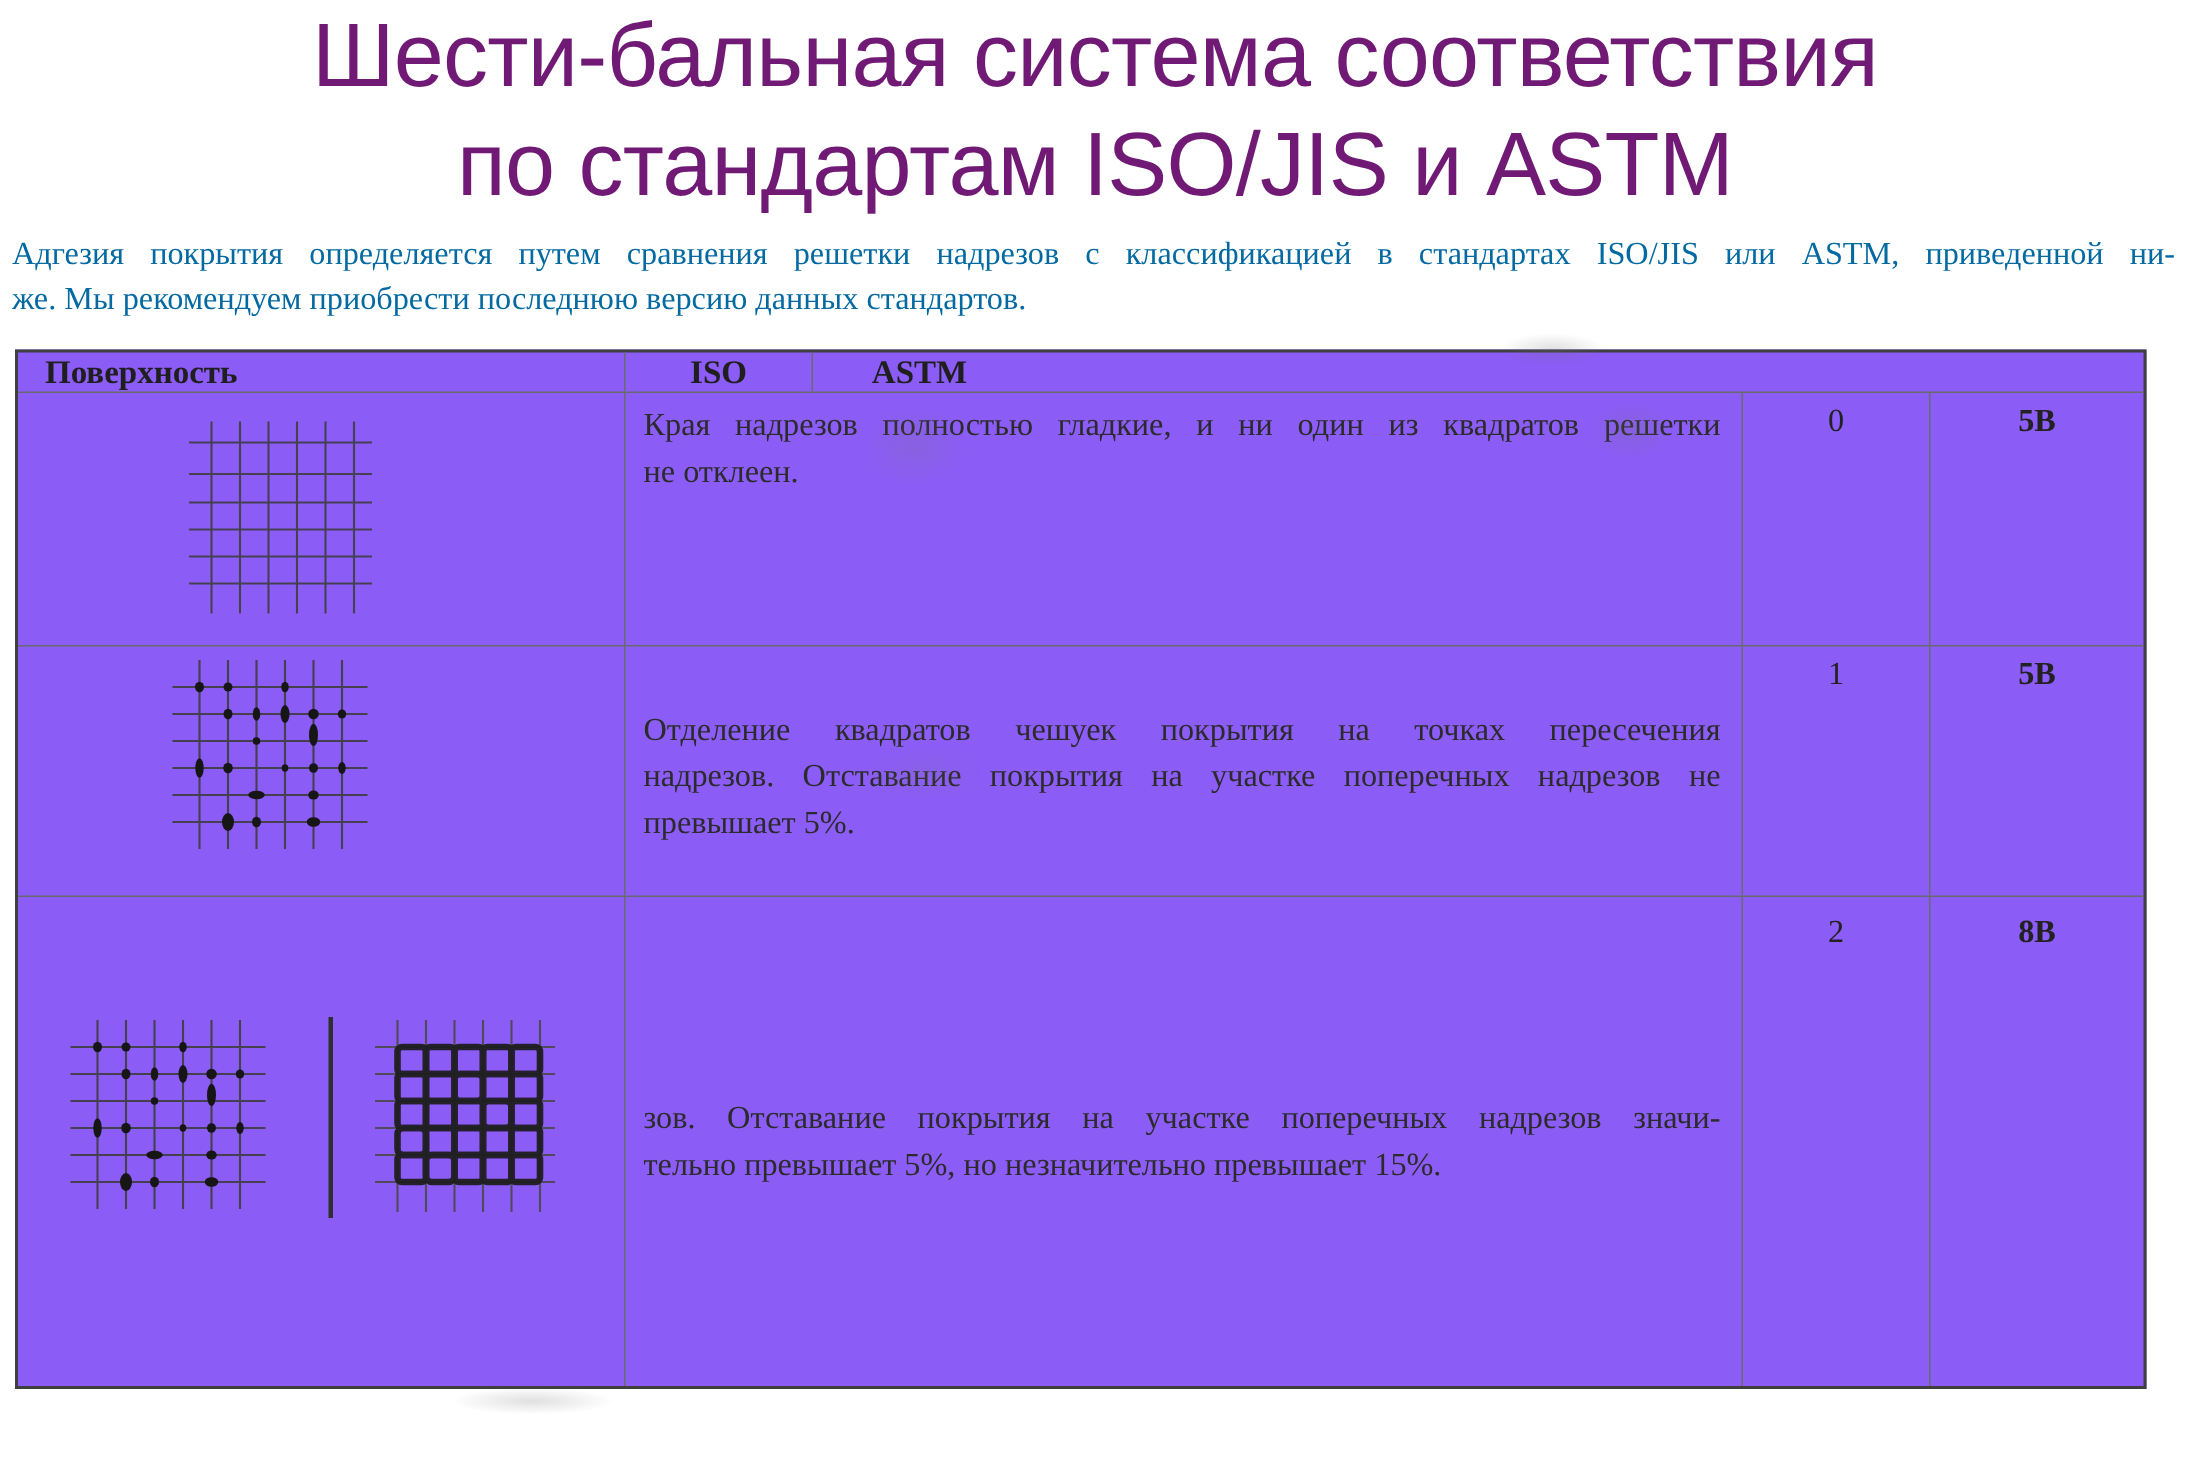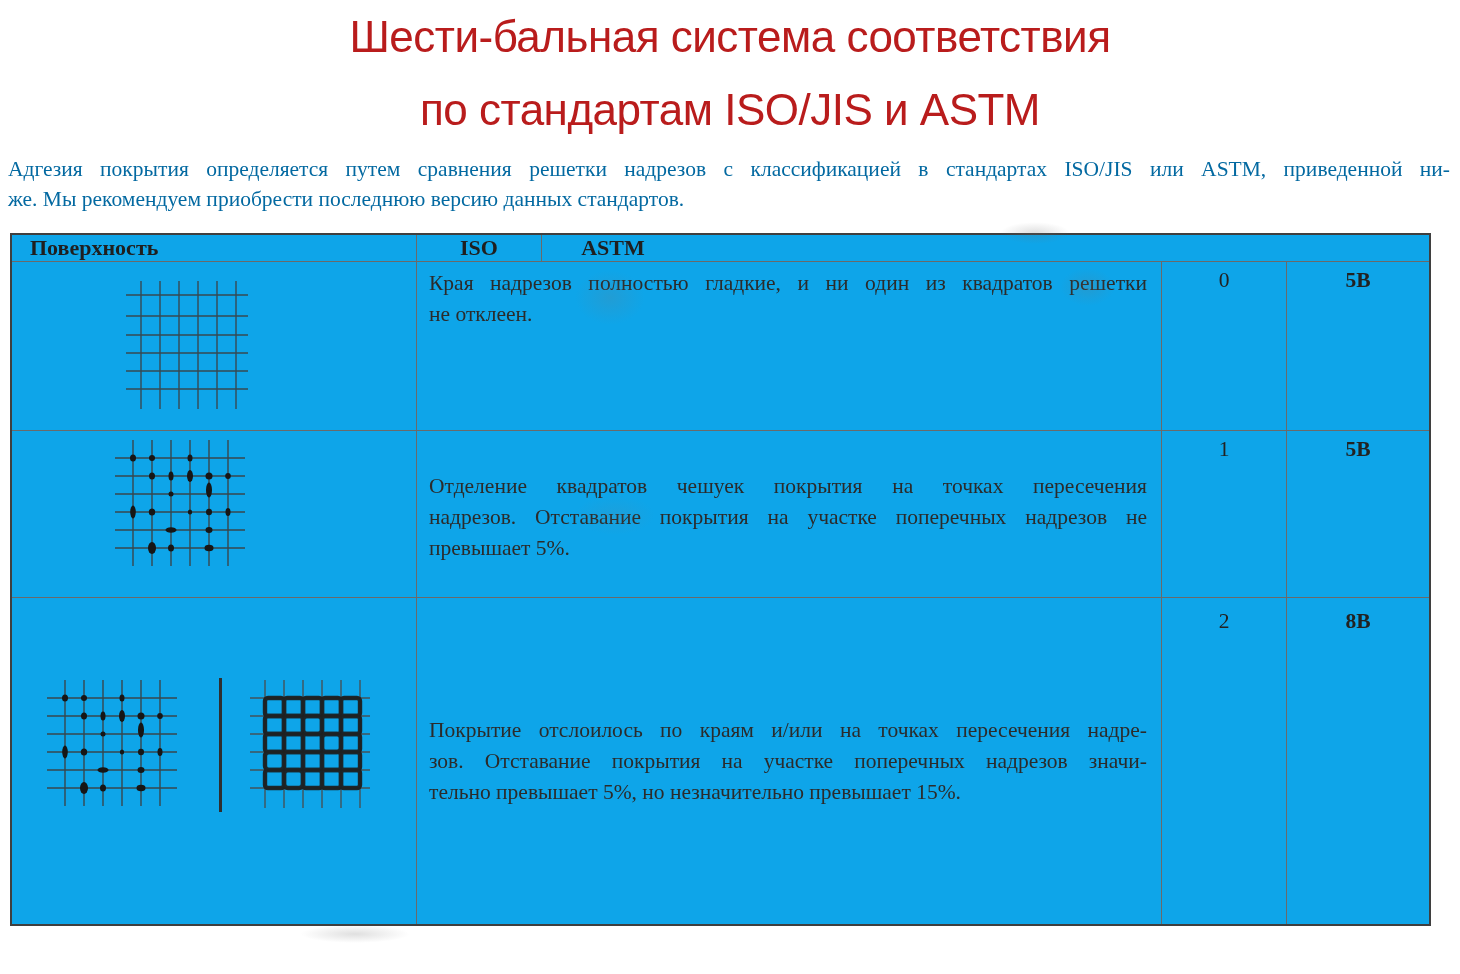--- a/index.html
+++ b/index.html
@@ -9,43 +9,43 @@
     background:#ffffff;
     position:relative;
     font-family:"Liberation Serif", serif;
     color:#262626;
     overflow:hidden;
   }
   .title-block { padding-top:0; }
   .title-line {
     font-family:"Liberation Sans", sans-serif;
     font-weight:200;
-    font-size:44px;
+    font-size:60px;
     line-height:73px;
     text-align:center;
-    color:#b91c1c;
+    color:#701a75;
     letter-spacing:-0.5px;
     white-space:nowrap;
   }
   .intro {
     margin:8px 10px 0 8px;
     font-size:21.5px;
     line-height:30px;
     color:#0369a1;
   }
   .intro-l1 { text-align:justify; text-align-last:justify; -moz-text-align-last:justify; }
   .intro-l2 { text-align:left; }
 
   .doc-table {
     position:absolute;
     left:10px; top:233px;
     width:1421px; height:693px;
     border:2px solid #3f3f3f;
     font-size:21.5px;
-    background:#0ea5e9;
+    background:#8b5cf6;
   }
   .t-row { display:flex; width:100%; border-bottom:1px solid #6a6a6a; }
   .t-row:last-child { border-bottom:none; }
   .c-surface { width:405px; border-right:1px solid #6a6a6a; position:relative; }
   .c-desc    { width:745px; border-right:1px solid #6a6a6a; position:relative; }
   .c-iso     { width:125px; border-right:1px solid #6a6a6a; text-align:center; }
   .c-astm    { width:142px; text-align:center; }
 
   .t-header { height:27px; font-weight:bold; font-size:22px; color:#1f1f1f; }
   .t-header .c-surface { padding-left:18px; line-height:26px; }
@@ -256,21 +256,20 @@
             <use href="#grid-dots-def"></use>
           </svg>
           <div class="sep-bar"></div>
           <svg class="grid-svg" width="120" height="132" viewBox="0 0 120 132">
             <use href="#grid-heavy-def"></use>
           </svg>
         </div>
       </div>
       <div class="c-desc v-center">
         <div class="desc-pad">
-          <div class="desc-line jl">Покрытие отслоилось по краям и/или на точках пересечения надре-</div>
           <div class="desc-line jl">зов.  Отставание  покрытия  на  участке  поперечных  надрезов  значи-</div>
           <div class="desc-line">тельно превышает 5%, но незначительно превышает 15%.</div>
         </div>
       </div>
       <div class="c-iso">
         <div class="val pt10">2</div>
       </div>
       <div class="c-astm">
         <div class="val astm-val pt10">8B</div>
       </div>

